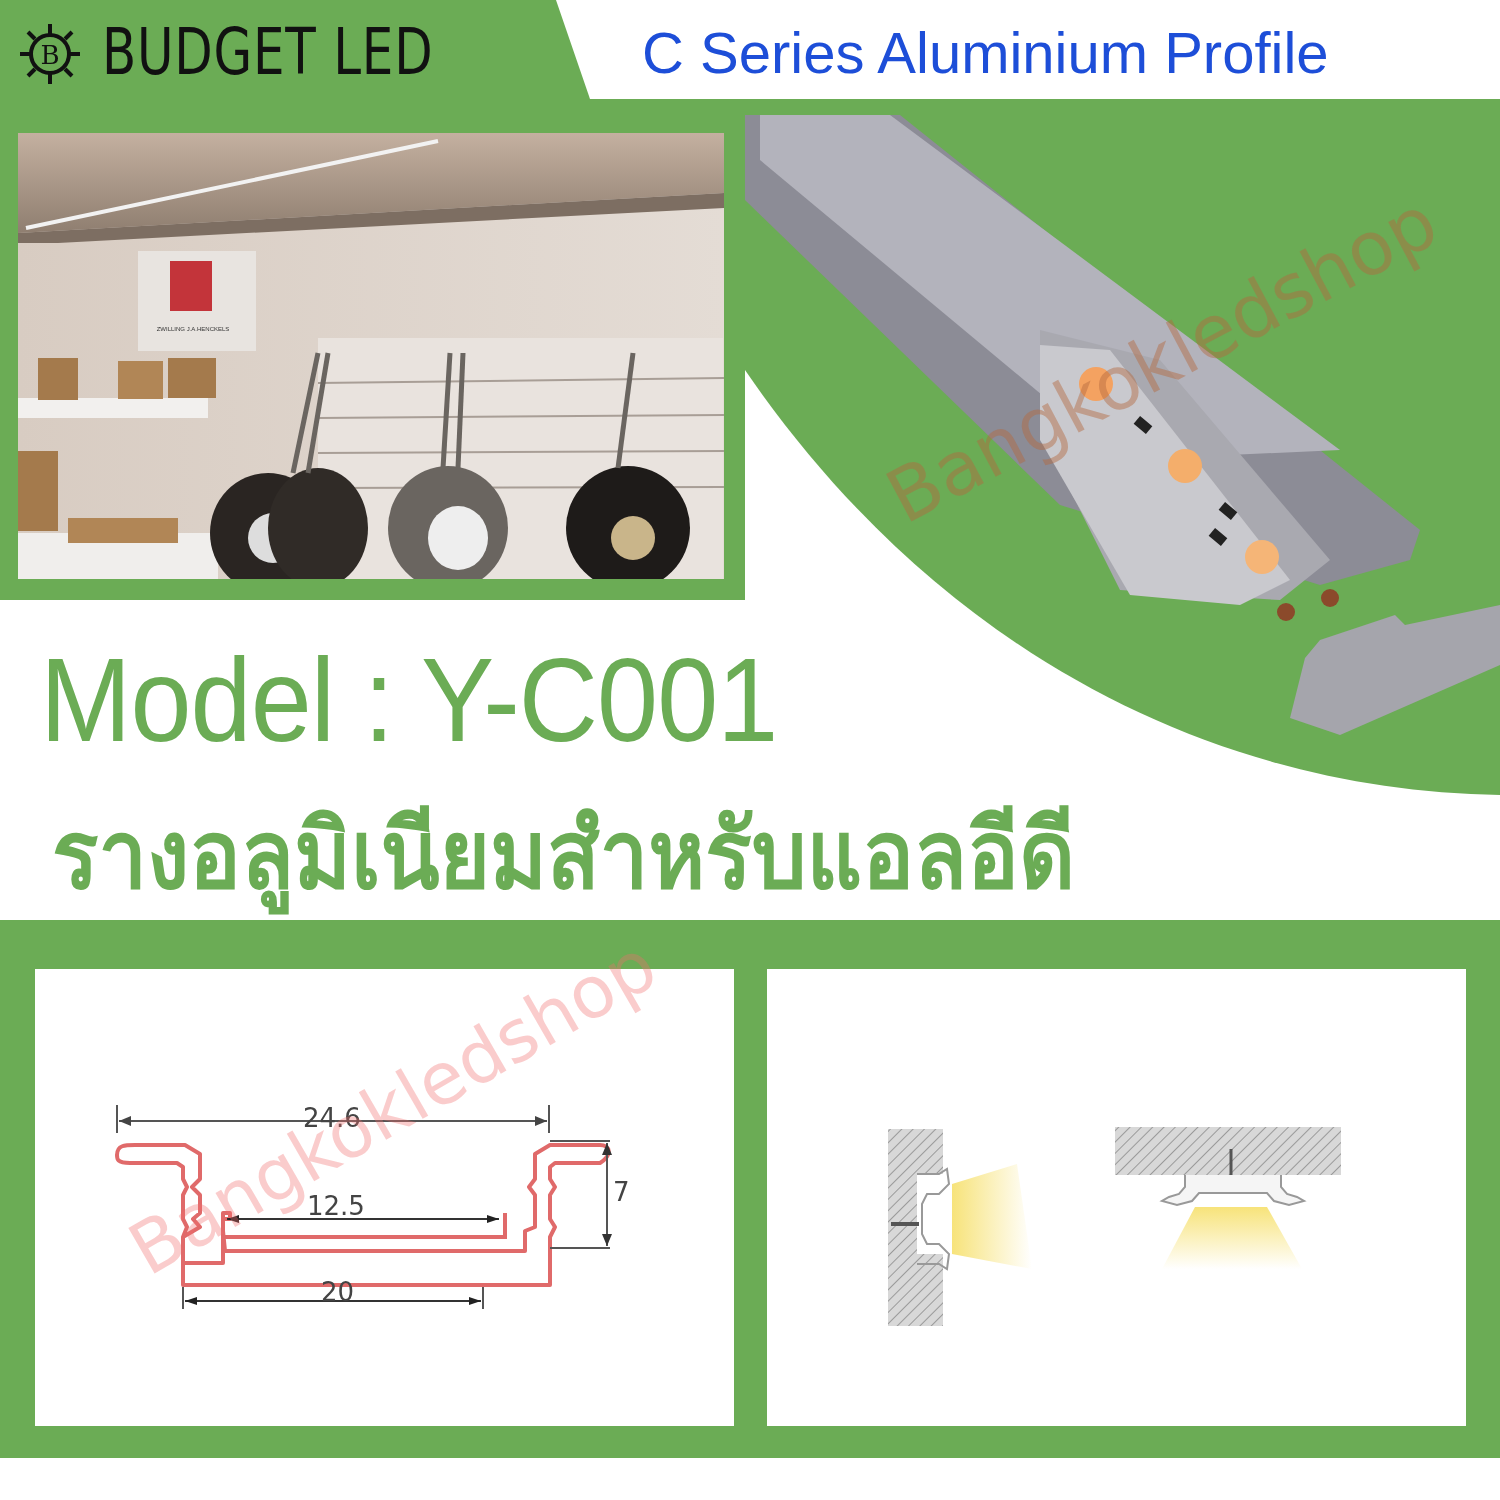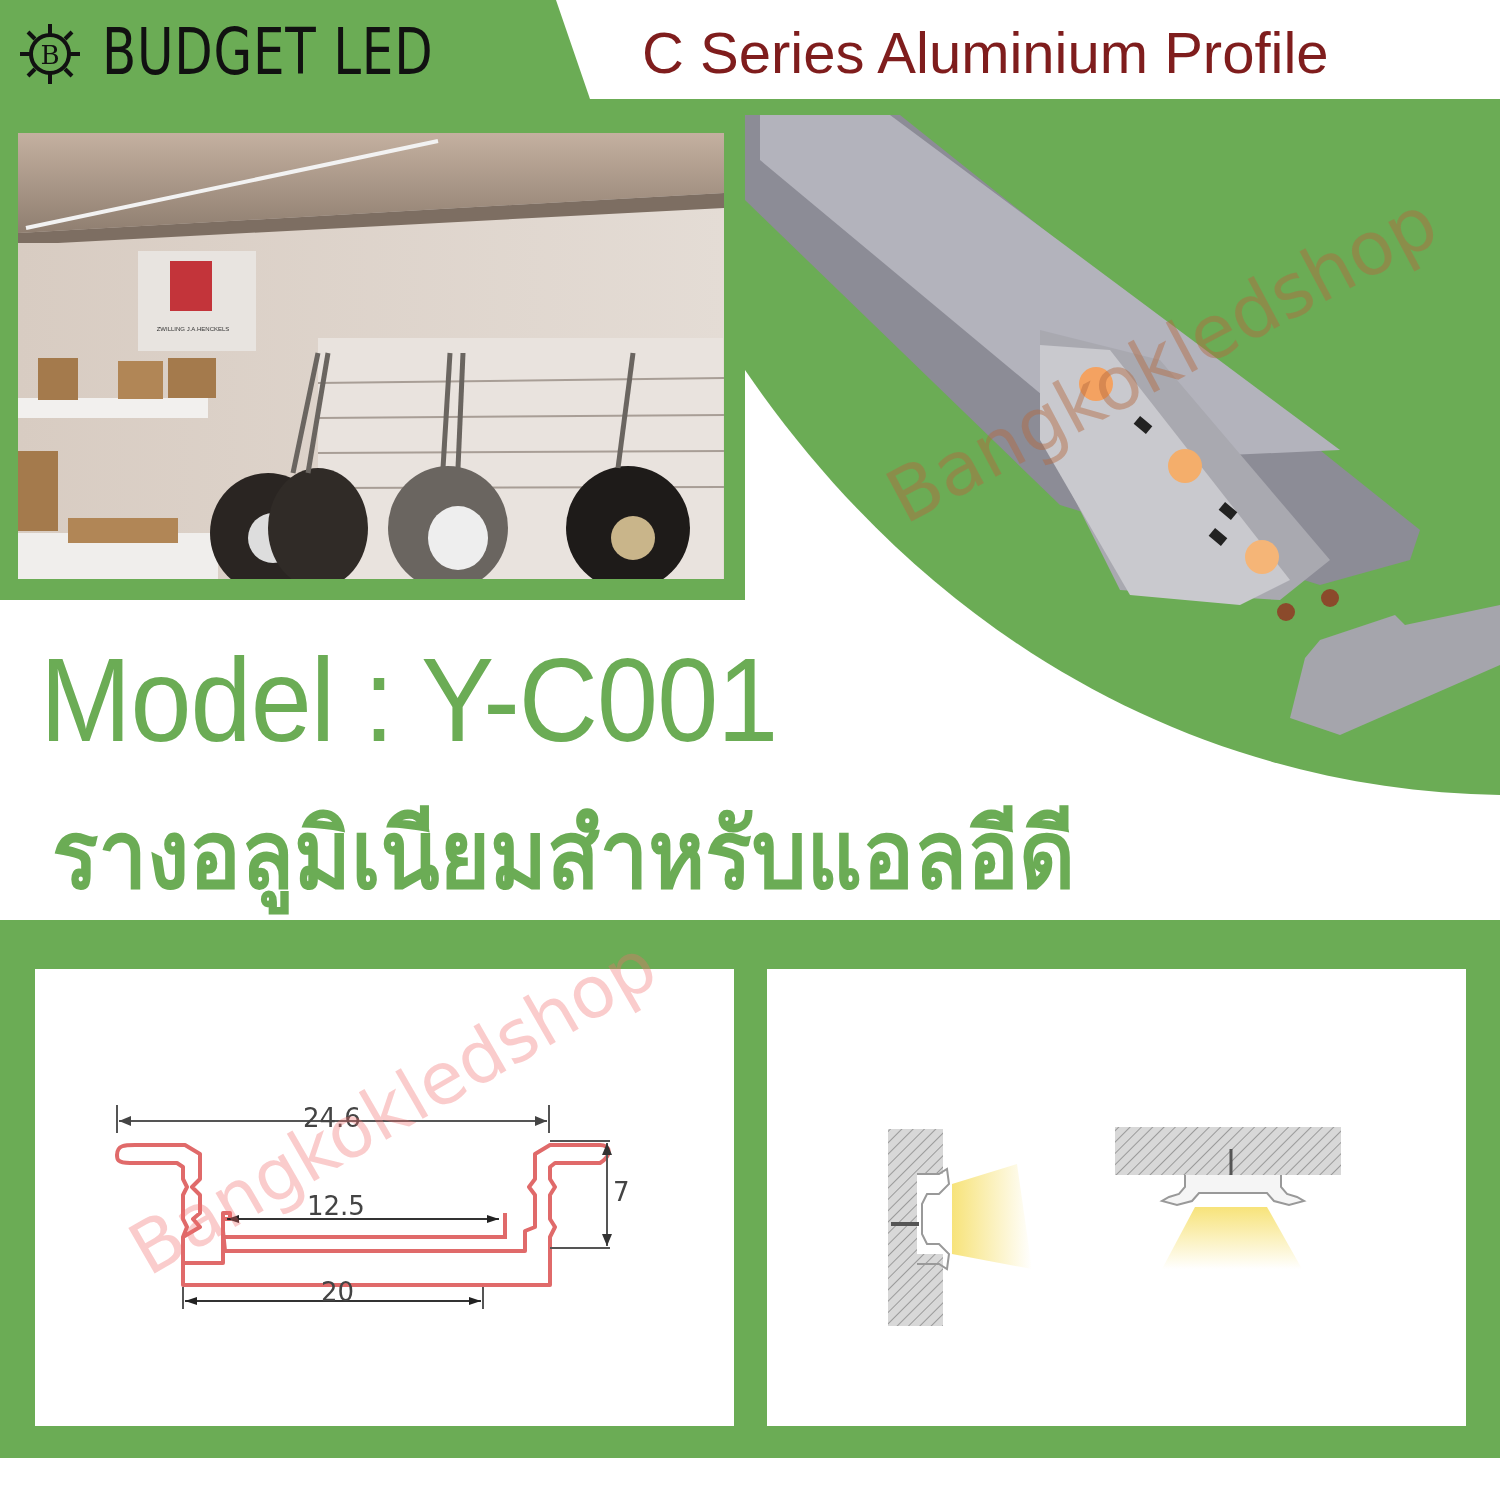--- a/index.html
+++ b/index.html
@@ -4,21 +4,21 @@
 <style>
   html, body { margin: 0; padding: 0; }
   body { width: 1500px; height: 1500px; background: #ffffff; position: relative; overflow: hidden; font-family: "Liberation Sans", sans-serif; }
   .abs { position: absolute; }
   .green { background: #6BAC55; }
 
   
   #header-band { left: 0; top: 0; width: 1500px; height: 100px; }
   #title-panel { left: 0; top: 0; width: 1500px; height: 100px; }
   #brand-text { left: 102px; top: 12px; font-family: "DejaVu Sans", sans-serif; font-size: 64px; letter-spacing: 1px; color: #111; font-weight: normal; line-height: 80px; transform: scaleX(0.78); transform-origin: left center; }
-  #series-title { left: 642px; top: 18px; font-size: 58px; color: #7f1d1d; line-height: 70px; }
+  #series-title { left: 642px; top: 18px; font-size: 58px; color: #1d4ed8; line-height: 70px; }
 
   
   #hero-svg { left: 0; top: 0; width: 1500px; height: 920px; }
 
   
   #photo-frame { left: 0; top: 100px; width: 745px; height: 500px; background: #6BAC55; }
   #photo { left: 18px; top: 133px; width: 706px; height: 446px; overflow: hidden; }
 
   
   #model-text { left: 40px; top: 630px; font-size: 118px; color: #6BAC55; line-height: 140px; letter-spacing: -1px; transform: scaleX(0.93); transform-origin: left center; }

